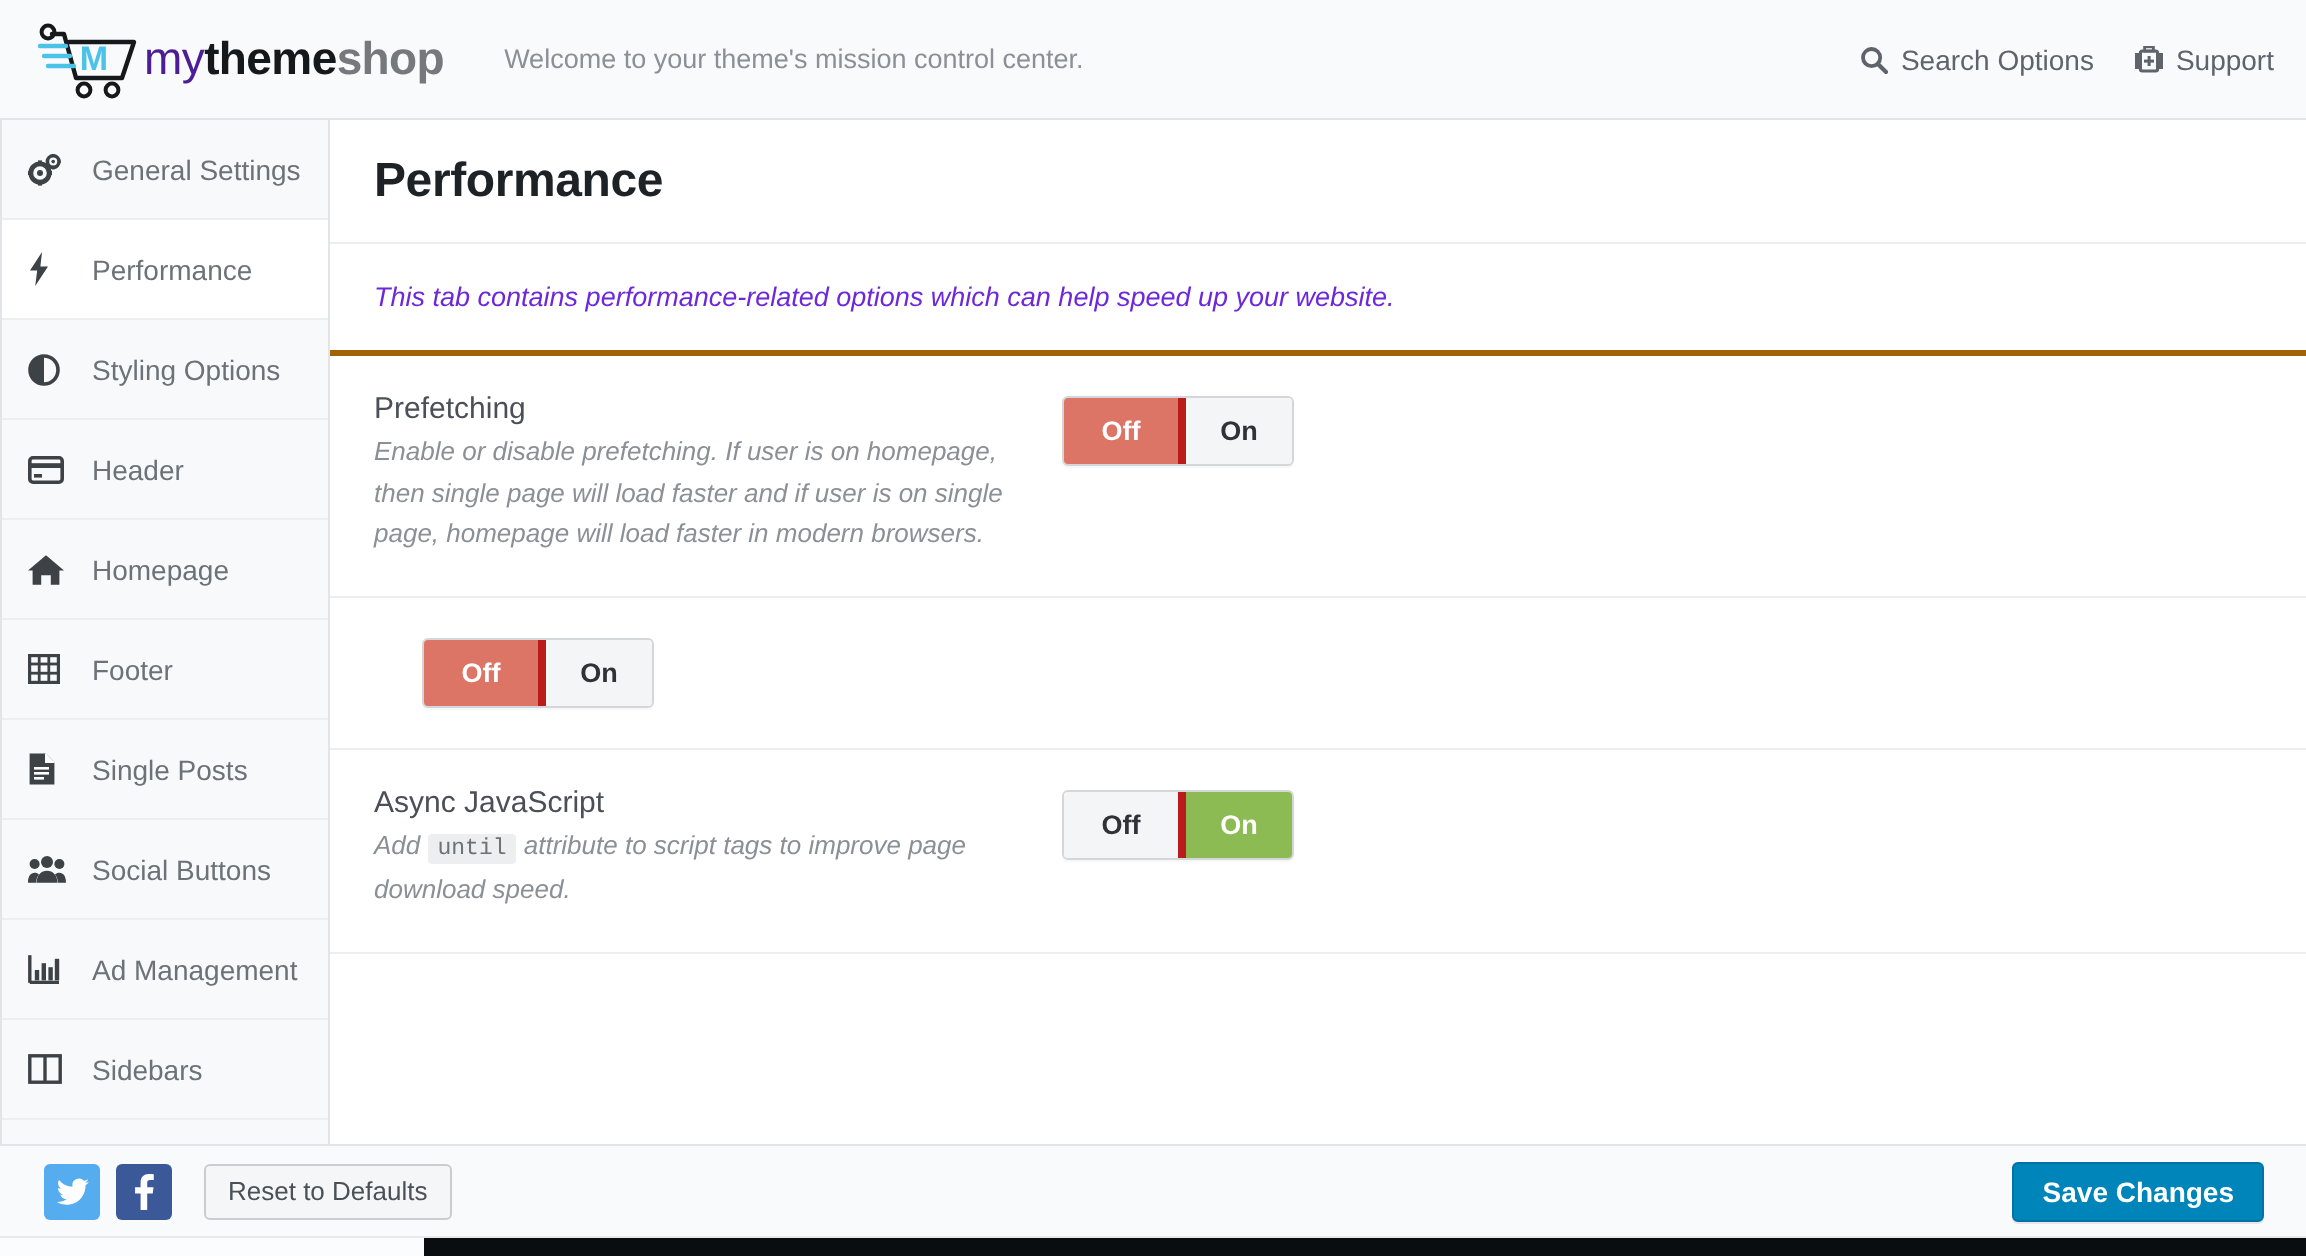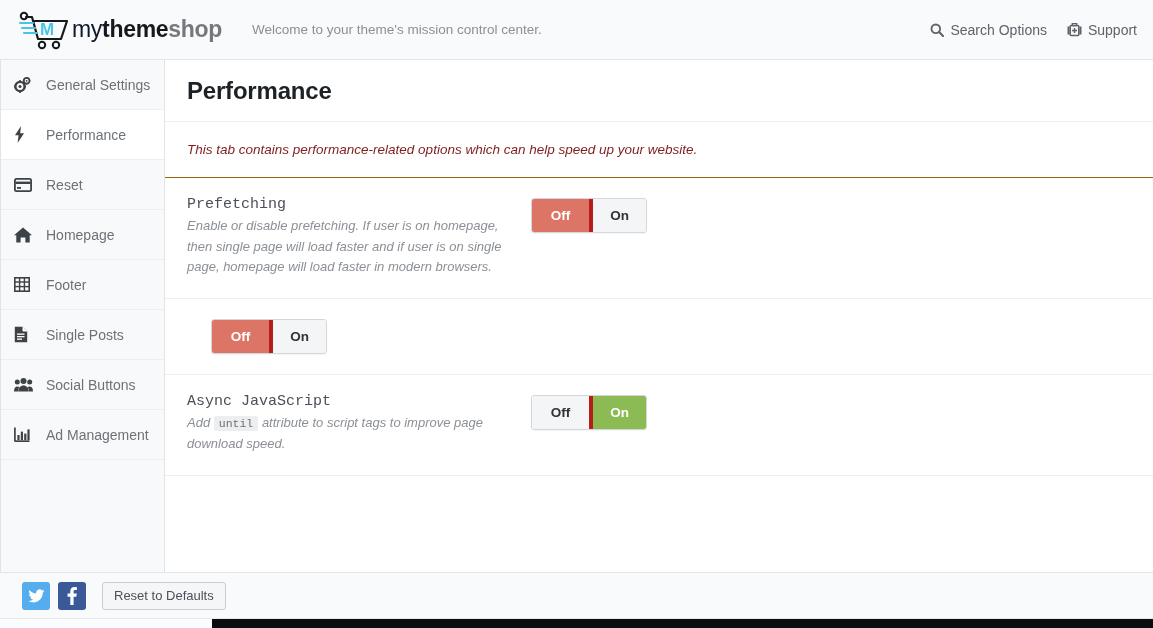--- a/index.html
+++ b/index.html
@@ -18,21 +18,21 @@
     background: #f9fafb;
     border-bottom: 1px solid #e2e5e8;
     display: flex; align-items: center;
   }
   .logo-wrap { display: flex; align-items: center; margin-left: 18px; }
   .cart-icon { width: 52px; height: 40px; flex: 0 0 auto; }
   .logo-text {
     font-size: 23px; letter-spacing: -0.3px;
     margin-left: 2px; white-space: nowrap;
   }
-  .logo-text .lt-my { color: #0f172a; font-weight: 400; }
+  .logo-text .lt-my { color: #4c1d95; font-weight: 400; }
   .logo-text .lt-theme { color: #16191c; font-weight: 700; }
   .logo-text .lt-shop { color: #75797e; font-weight: 700; }
 
   .welcome {
     margin-left: 30px;
     font-size: 13.5px;
     color: #8b9096;
   }
 
   .topbar-right {
@@ -92,32 +92,32 @@
     border-bottom: 1px solid #eceef0;
   }
   .page-title {
     font-size: 24px; font-weight: 700; color: #1d2226;
     letter-spacing: -0.2px;
   }
   .tab-desc {
     height: 56px;
     display: flex; align-items: center;
     padding-left: 22px;
-    border-bottom: 1px solid #a16207;
-    font-size: 13.5px; font-style: italic; color: #7f1d1d;
+    border-bottom: 3px solid #a16207;
+    font-size: 13.5px; font-style: italic; color: #6d28d9;
   }
 
   .opt-row {
     display: flex;
     padding: 18px 22px 20px 22px;
     border-bottom: 1px solid #eceef0;
   }
   .opt-left { width: 320px; flex: 0 0 320px; }
   .opt-title {
-    font-size: 15px; color: #4b5058; margin-bottom: 3px; font-family: Liberation Mono, monospace;
+    font-size: 15px; color: #4b5058; margin-bottom: 3px;
   }
   .opt-desc {
     font-size: 13px; font-style: italic; color: #8b9096;
     line-height: 20.5px;
   }
   .opt-desc code {
     font-family: "Liberation Mono", monospace;
     font-style: normal; font-size: 11.5px;
     background: #eceef0; color: #6c7278;
     padding: 1px 5px; border-radius: 2px;
@@ -279,30 +279,39 @@
 
     <div class="side-item active">
       <span class="side-ico">
         <svg width="11" height="17" viewBox="0 0 11 17">
           <path d="M7 0 L1 9.2 L4.6 9.2 L3.6 17 L10 7.2 L6.2 7.2 Z" fill="#3d4246"></path>
         </svg>
       </span>
       <span class="side-label">Performance</span>
     </div>
 
+    <div class="side-item">
+      <span class="side-ico">
+        <svg width="16" height="16" viewBox="0 0 16 16">
+          <circle cx="8" cy="8" r="7" fill="none" stroke="#3d4246" stroke-width="1.8"></circle>
+          <path d="M8 1 A7 7 0 0 0 8 15 Z" fill="#3d4246"></path>
+        </svg>
+      </span>
+      <span class="side-label">Styling Options</span>
+    </div>
 
     <div class="side-item">
       <span class="side-ico">
         <svg width="18" height="14" viewBox="0 0 18 14">
           <rect x="0.9" y="0.9" width="16.2" height="12.2" rx="1.6" fill="none" stroke="#3d4246" stroke-width="1.8"></rect>
           <rect x="1.5" y="3.6" width="15" height="2.4" fill="#3d4246"></rect>
           <rect x="3" y="9" width="4" height="1.8" fill="#3d4246"></rect>
         </svg>
       </span>
-      <span class="side-label">Reset</span>
+      <span class="side-label">Header</span>
     </div>
 
     <div class="side-item">
       <span class="side-ico">
         <svg width="18" height="16" viewBox="0 0 18 16">
           <path d="M9 0.6 L0 8.2 L2.3 8.2 L2.3 15.4 L6.6 15.4 L6.6 10.6 L11.4 10.6 L11.4 15.4 L15.7 15.4 L15.7 8.2 L18 8.2 Z" fill="#3d4246"></path>
         </svg>
       </span>
       <span class="side-label">Homepage</span>
     </div>
@@ -356,20 +365,29 @@
           <line x1="0.9" y1="14.2" x2="15.5" y2="14.2" stroke="#3d4246" stroke-width="1.7"></line>
           <rect x="3.4" y="8" width="2.2" height="5.2" fill="#3d4246"></rect>
           <rect x="6.8" y="4.6" width="2.2" height="8.6" fill="#3d4246"></rect>
           <rect x="10.2" y="6.6" width="2.2" height="6.6" fill="#3d4246"></rect>
           <rect x="13.4" y="2.4" width="2.2" height="10.8" fill="#3d4246"></rect>
         </svg>
       </span>
       <span class="side-label">Ad Management</span>
     </div>
 
+    <div class="side-item">
+      <span class="side-ico">
+        <svg width="17" height="15" viewBox="0 0 17 15">
+          <rect x="0.9" y="0.9" width="15.2" height="13.2" fill="none" stroke="#3d4246" stroke-width="1.7"></rect>
+          <line x1="8.5" y1="0.9" x2="8.5" y2="14.1" stroke="#3d4246" stroke-width="1.7"></line>
+        </svg>
+      </span>
+      <span class="side-label">Sidebars</span>
+    </div>
   </div>
 
   <div class="main">
 
     <div class="page-head">
       <span class="page-title">Performance</span>
     </div>
 
     <div class="tab-desc">This tab contains performance-related options which can help speed up your website.</div>
 
@@ -420,16 +438,17 @@
         <path d="M16.5 1.9a6.6 6.6 0 0 1-1.9.53A3.3 3.3 0 0 0 16.06.6a6.6 6.6 0 0 1-2.1.8A3.3 3.3 0 0 0 8.3 4.4 9.36 9.36 0 0 1 1.5 0.96a3.3 3.3 0 0 0 1.02 4.4A3.27 3.27 0 0 1 1 4.95v.04a3.3 3.3 0 0 0 2.65 3.24 3.3 3.3 0 0 1-1.49.06 3.3 3.3 0 0 0 3.08 2.29A6.62 6.62 0 0 1 0.3 11.95a9.33 9.33 0 0 0 5.06 1.48c6.07 0 9.39-5.03 9.39-9.39l-.01-.43a6.7 6.7 0 0 0 1.76-1.71z" fill="#ffffff"></path>
       </svg>
     </div>
     <div class="soc fb">
       <svg width="10" height="18" viewBox="0 0 10 18">
         <path d="M6.6 18V9.8h2.76l.41-3.2H6.6V4.55c0-.93.26-1.56 1.59-1.56h1.69V.13C9.59.09 8.59 0 7.42 0 4.98 0 3.3 1.49 3.3 4.22v2.38H0.54v3.2H3.3V18z" fill="#ffffff"></path>
       </svg>
     </div>
     <button class="reset-btn">Reset to Defaults</button>
   </div>
+  <button class="save-btn">Save Changes</button>
 </div>
 
 <div class="hscroll-track"></div>
 <div class="hscroll-thumb"></div>
 
 </body></html>

